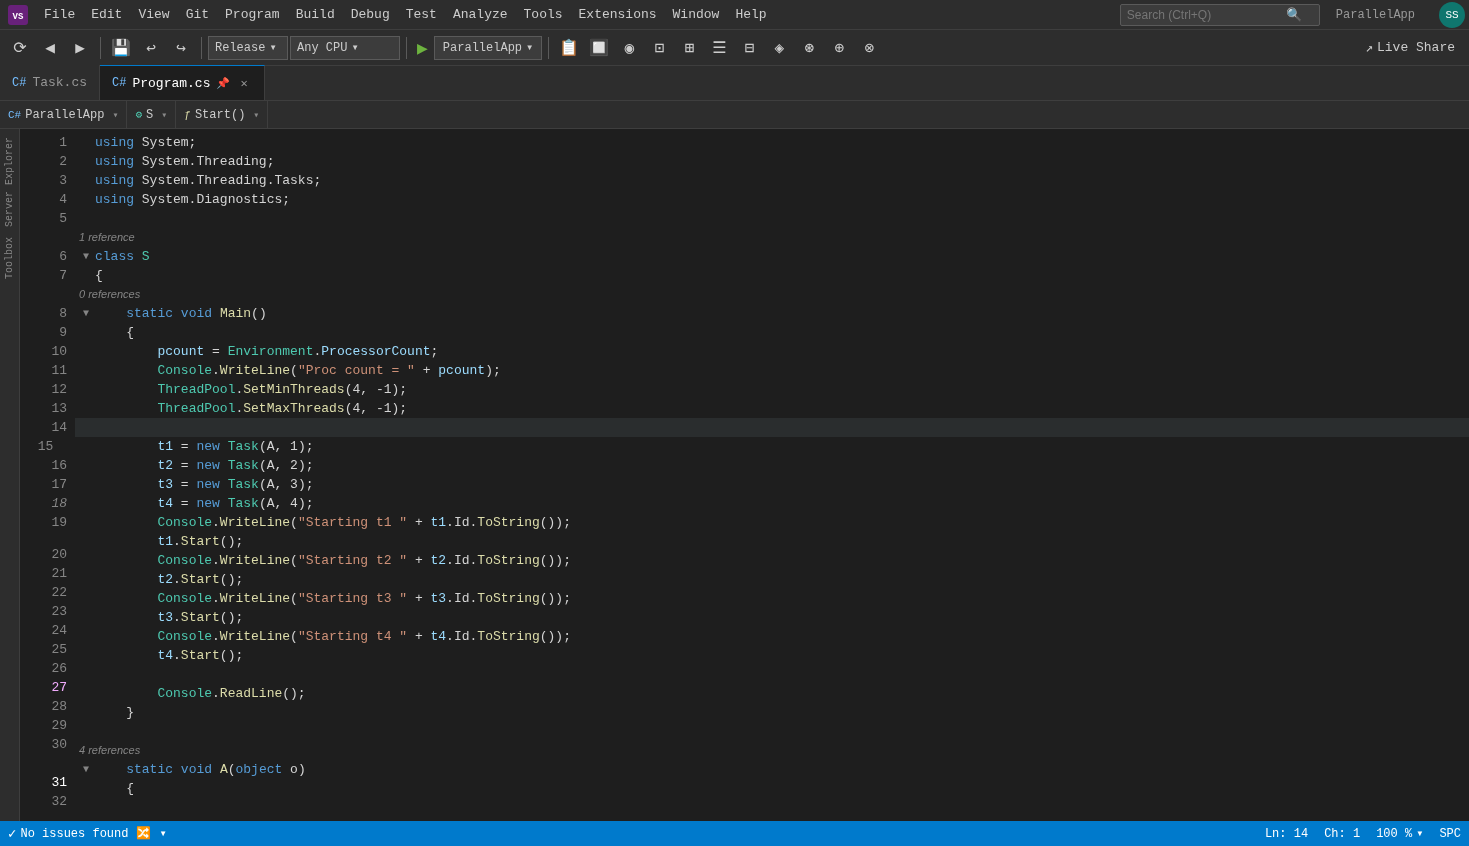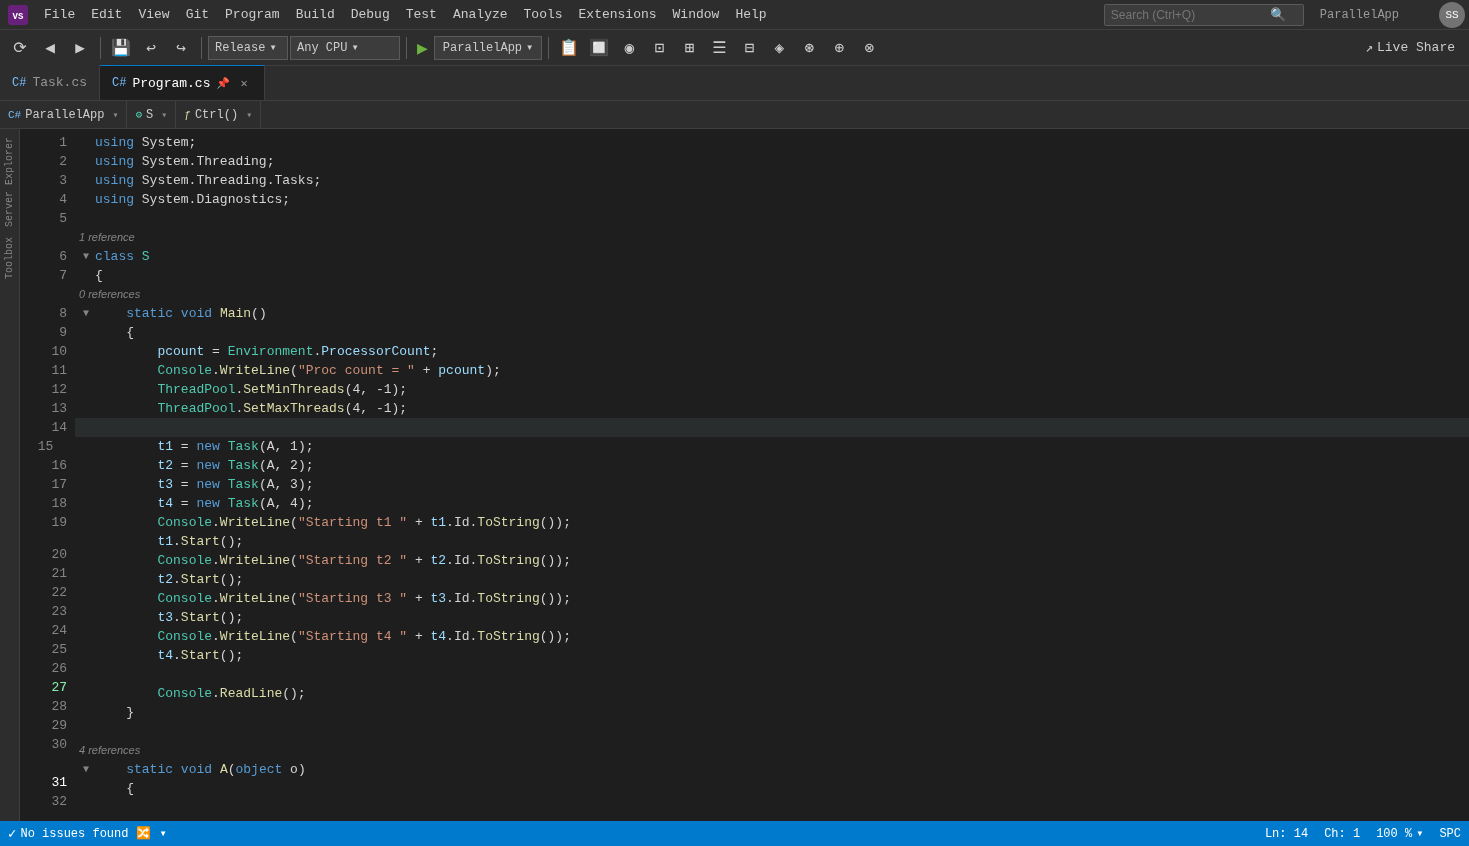--- a/index.html
+++ b/index.html
@@ -55,28 +55,28 @@
       background: transparent;
       border: none;
       outline: none;
       color: #cccccc;
       font-size: 12px;
       width: 160px;
     }
     .menu-user {
       width: 26px;
       height: 26px;
-      background: #737373;
+      background: #0f766e;
       border-radius: 50%;
       display: flex;
       align-items: center;
       justify-content: center;
       color: white;
       font-size: 11px;
-      margin-left: 24px;
+      margin-left: 8px;
       cursor: pointer;
     }
     .app-title-area {
       padding: 0 16px;
       color: #999;
       font-size: 12px;
     }
 
     
     .toolbar {
@@ -453,21 +453,21 @@
     <span>ParallelApp</span>
     <span class="nav-arrow">▾</span>
   </div>
   <div class="nav-segment">
     <span style="color:#4ec9b0;font-size:11px;">⚙</span>
     <span>S</span>
     <span class="nav-arrow">▾</span>
   </div>
   <div class="nav-segment">
     <span style="color:#dcdcaa;font-size:11px;">ƒ</span>
-    <span>Ctrl()</span>
+    <span>Start()</span>
     <span class="nav-arrow">▾</span>
   </div>
 </div>
 
 <div class="main-area">
 
   <div class="sidebar-icons">
     <div class="sidebar-icon-item">Server Explorer</div>
     <div class="sidebar-icon-item">Toolbox</div>
   </div>
@@ -487,30 +487,30 @@
           <div style="height: 19px; line-height: 19px; color: rgb(133, 133, 133); font-size: 13px;">8</div>
           <div style="height: 19px; line-height: 19px; color: rgb(133, 133, 133); font-size: 13px;">9</div>
           <div style="height: 19px; line-height: 19px; color: rgb(133, 133, 133); font-size: 13px;">10</div>
           <div style="height: 19px; line-height: 19px; color: rgb(133, 133, 133); font-size: 13px;">11</div>
           <div style="height: 19px; line-height: 19px; color: rgb(133, 133, 133); font-size: 13px;">12</div>
           <div style="height: 19px; line-height: 19px; color: rgb(133, 133, 133); font-size: 13px;">13</div>
           <div style="height: 19px; line-height: 19px; color: rgb(133, 133, 133); font-size: 13px;">14</div>
           <div style="height: 19px; line-height: 19px; color: rgb(133, 133, 133); font-size: 13px; text-align: center;">15</div>
           <div style="height: 19px; line-height: 19px; color: rgb(133, 133, 133); font-size: 13px;">16</div>
           <div style="height: 19px; line-height: 19px; color: rgb(133, 133, 133); font-size: 13px;">17</div>
-          <div style="height: 19px; line-height: 19px; color: rgb(133, 133, 133); font-size: 13px;">18</div>
+          <div style="height: 19px; line-height: 19px; color: rgb(133, 133, 133); font-size: 13px; font-style: italic;">18</div>
           <div style="height: 19px; line-height: 19px; color: rgb(133, 133, 133); font-size: 13px;">19</div>
           <div style="height: 19px; line-height: 19px; color: rgb(133, 133, 133); font-size: 13px; margin-top: 13px;">20</div>
           <div style="height: 19px; line-height: 19px; color: rgb(133, 133, 133); font-size: 13px;">21</div>
           <div style="height: 19px; line-height: 19px; color: rgb(133, 133, 133); font-size: 13px;">22</div>
           <div style="height: 19px; line-height: 19px; color: rgb(133, 133, 133); font-size: 13px;">23</div>
           <div style="height: 19px; line-height: 19px; color: rgb(133, 133, 133); font-size: 13px;">24</div>
           <div style="height: 19px; line-height: 19px; color: rgb(133, 133, 133); font-size: 13px;">25</div>
           <div style="height: 19px; line-height: 19px; color: rgb(133, 133, 133); font-size: 13px;">26</div>
-          <div style="height: 19px; line-height: 19px; color: #86efac; font-size: 13px;">27</div>
+          <div style="height: 19px; line-height: 19px; color: #f0abfc; font-size: 13px;">27</div>
           <div style="height: 19px; line-height: 19px; color: rgb(133, 133, 133); font-size: 13px;">28</div>
           <div style="height: 19px; line-height: 19px; color: rgb(133, 133, 133); font-size: 13px;">29</div>
           <div style="height: 19px; line-height: 19px; color: rgb(133, 133, 133); font-size: 13px;">30</div>
           <div style="height: 19px; line-height: 19px; color: rgb(133, 133, 133); font-size: 13px;"></div>
           <div style="height: 19px; line-height: 19px; color: #ffffff; font-size: 13px;">31</div>
           <div style="height: 19px; line-height: 19px; color: rgb(133, 133, 133); font-size: 13px;">32</div>
         </div>
       <div class="code-content" id="code-content"><div class="code-line"><span style="display: inline-block; width: 16px;"></span><span class="kw">using</span><span class="plain"> System;</span></div><div class="code-line"><span style="display: inline-block; width: 16px;"></span><span class="kw">using</span><span class="plain"> System.Threading;</span></div><div class="code-line"><span style="display: inline-block; width: 16px;"></span><span class="kw">using</span><span class="plain"> System.Threading.Tasks;</span></div><div class="code-line"><span style="display: inline-block; width: 16px;"></span><span class="kw">using</span><span class="plain"> System.Diagnostics;</span></div><div class="code-line"><span style="display: inline-block; width: 16px;"></span></div><div class="code-line"><span class="ref-hint">1 reference</span></div><div class="code-line"><span class="fold-btn">▼</span><span class="kw">class</span><span class="plain"> </span><span class="type">S</span></div><div class="code-line"><span style="display: inline-block; width: 16px;"></span><span class="plain">{</span></div><div class="code-line"><span class="ref-hint">0 references</span></div><div class="code-line"><span class="fold-btn">▼</span><span class="plain">    </span><span class="kw">static</span><span class="plain"> </span><span class="kw">void</span><span class="plain"> </span><span class="method">Main</span><span class="plain">()</span></div><div class="code-line"><span style="display: inline-block; width: 16px;"></span><span class="plain">    {</span></div><div class="code-line"><span style="display: inline-block; width: 16px;"></span><span class="plain">        </span><span class="prop">pcount</span><span class="plain"> = </span><span class="type">Environment</span><span class="plain">.</span><span class="prop">ProcessorCount</span><span class="plain">;</span></div><div class="code-line"><span style="display: inline-block; width: 16px;"></span><span class="plain">        </span><span class="type">Console</span><span class="plain">.</span><span class="method">WriteLine</span><span class="plain">(</span><span class="str">"Proc count = "</span><span class="plain"> + </span><span class="prop">pcount</span><span class="plain">);</span></div><div class="code-line"><span style="display: inline-block; width: 16px;"></span><span class="plain">        </span><span class="type">ThreadPool</span><span class="plain">.</span><span class="method">SetMinThreads</span><span class="plain">(4, -1);</span></div><div class="code-line"><span style="display: inline-block; width: 16px;"></span><span class="plain">        </span><span class="type">ThreadPool</span><span class="plain">.</span><span class="method">SetMaxThreads</span><span class="plain">(4, -1);</span></div><div class="code-line cursor-line"><span style="display: inline-block; width: 16px;"></span></div><div class="code-line"><span style="display: inline-block; width: 16px;"></span><span class="plain">        </span><span class="prop">t1</span><span class="plain"> = </span><span class="kw">new</span><span class="plain"> </span><span class="type">Task</span><span class="plain">(A, 1);</span></div><div class="code-line"><span style="display: inline-block; width: 16px;"></span><span class="plain">        </span><span class="prop">t2</span><span class="plain"> = </span><span class="kw">new</span><span class="plain"> </span><span class="type">Task</span><span class="plain">(A, 2);</span></div><div class="code-line"><span style="display: inline-block; width: 16px;"></span><span class="plain">        </span><span class="prop">t3</span><span class="plain"> = </span><span class="kw">new</span><span class="plain"> </span><span class="type">Task</span><span class="plain">(A, 3);</span></div><div class="code-line"><span style="display: inline-block; width: 16px;"></span><span class="plain">        </span><span class="prop">t4</span><span class="plain"> = </span><span class="kw">new</span><span class="plain"> </span><span class="type">Task</span><span class="plain">(A, 4);</span></div><div class="code-line"><span style="display: inline-block; width: 16px;"></span><span class="plain">        </span><span class="type">Console</span><span class="plain">.</span><span class="method">WriteLine</span><span class="plain">(</span><span class="str">"Starting t1 "</span><span class="plain"> + </span><span class="prop">t1</span><span class="plain">.Id.</span><span class="method">ToString</span><span class="plain">());</span></div><div class="code-line"><span style="display: inline-block; width: 16px;"></span><span class="plain">        </span><span class="prop">t1</span><span class="plain">.</span><span class="method">Start</span><span class="plain">();</span></div><div class="code-line"><span style="display: inline-block; width: 16px;"></span><span class="plain">        </span><span class="type">Console</span><span class="plain">.</span><span class="method">WriteLine</span><span class="plain">(</span><span class="str">"Starting t2 "</span><span class="plain"> + </span><span class="prop">t2</span><span class="plain">.Id.</span><span class="method">ToString</span><span class="plain">());</span></div><div class="code-line"><span style="display: inline-block; width: 16px;"></span><span class="plain">        </span><span class="prop">t2</span><span class="plain">.</span><span class="method">Start</span><span class="plain">();</span></div><div class="code-line"><span style="display: inline-block; width: 16px;"></span><span class="plain">        </span><span class="type">Console</span><span class="plain">.</span><span class="method">WriteLine</span><span class="plain">(</span><span class="str">"Starting t3 "</span><span class="plain"> + </span><span class="prop">t3</span><span class="plain">.Id.</span><span class="method">ToString</span><span class="plain">());</span></div><div class="code-line"><span style="display: inline-block; width: 16px;"></span><span class="plain">        </span><span class="prop">t3</span><span class="plain">.</span><span class="method">Start</span><span class="plain">();</span></div><div class="code-line"><span style="display: inline-block; width: 16px;"></span><span class="plain">        </span><span class="type">Console</span><span class="plain">.</span><span class="method">WriteLine</span><span class="plain">(</span><span class="str">"Starting t4 "</span><span class="plain"> + </span><span class="prop">t4</span><span class="plain">.Id.</span><span class="method">ToString</span><span class="plain">());</span></div><div class="code-line"><span style="display: inline-block; width: 16px;"></span><span class="plain">        </span><span class="prop">t4</span><span class="plain">.</span><span class="method">Start</span><span class="plain">();</span></div><div class="code-line"><span style="display: inline-block; width: 16px;"></span></div><div class="code-line"><span style="display: inline-block; width: 16px;"></span><span class="plain">        </span><span class="type">Console</span><span class="plain">.</span><span class="method">ReadLine</span><span class="plain">();</span></div><div class="code-line"><span style="display: inline-block; width: 16px;"></span><span class="plain">    }</span></div><div class="code-line"><span style="display: inline-block; width: 16px;"></span></div><div class="code-line"><span class="ref-hint">4 references</span></div><div class="code-line"><span class="fold-btn">▼</span><span class="plain">    </span><span class="kw">static</span><span class="plain"> </span><span class="kw">void</span><span class="plain"> </span><span class="method">A</span><span class="plain">(</span><span class="kw">object</span><span class="plain"> o)</span></div><div class="code-line"><span style="display: inline-block; width: 16px;"></span><span class="plain">    {</span></div></div>
     </div>
   </div>

